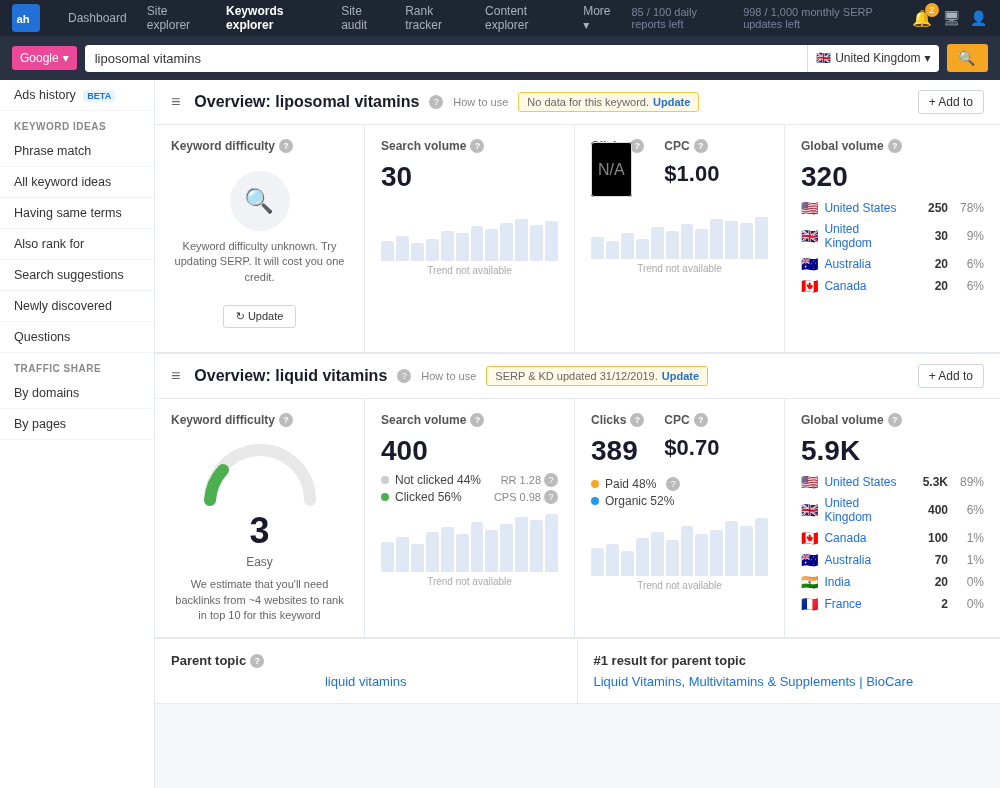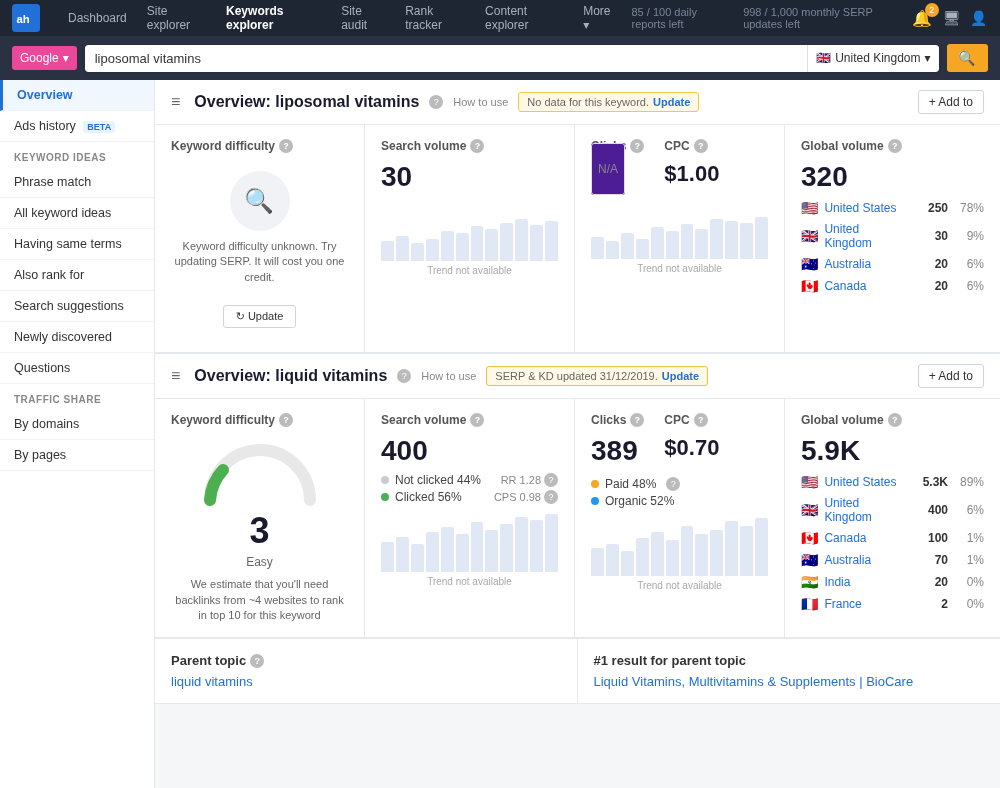--- a/index.html
+++ b/index.html
@@ -207,25 +207,25 @@
       display: flex; align-items: center; gap: 4px;
       margin-bottom: 8px;
     }
     .metric-value {
       font-size: 28px;
       font-weight: 700;
       color: #1a1a2e;
       margin-bottom: 4px;
     }
     .na-badge {
-      background: #4c1d95;
+      background: #000000;
       border: 1px solid #ddd;
       padding: 18px 6px;
       border-radius: 3px;
-      font-size: 12px;
+      font-size: 16px;
       color: #888;
     }
 
     
     .mini-chart {
       height: 60px;
       display: flex;
       align-items: flex-end;
       gap: 2px;
       margin: 8px 0 4px;
@@ -396,21 +396,20 @@
       <span>United Kingdom</span>
       <span>▾</span>
     </div>
   </div>
   <button class="search-btn">🔍</button>
 </div>
 
 <div class="layout">
 
   <aside class="sidebar">
-    <div class="sidebar-item active">Overview</div>
     <div class="sidebar-item">
       <span>Ads history</span>
       <span class="beta-badge">BETA</span>
     </div>
 
     <div class="sidebar-section-title">KEYWORD IDEAS</div>
     <div class="sidebar-item">Phrase match</div>
     <div class="sidebar-item">All keyword ideas</div>
     <div class="sidebar-item">Having same terms</div>
     <div class="sidebar-item">Also rank for</div>
@@ -712,21 +711,21 @@
               <span class="gv-flag">🇫🇷</span>
               <span class="gv-country">France</span>
               <span class="gv-vol">2</span>
               <span class="gv-pct">0%</span>
             </div>
           </div>
         </div>
       </div>
 
       <div style="display:grid; grid-template-columns: 1fr 1fr; border-top: 1px solid #e5e8ed;">
-        <div style="padding: 14px 16px; border-right: 1px solid #e5e8ed;">
+        <div style="padding: 14px 16px; border-right: 1px solid #e5e8ed; text-align: center;">
           <div class="parent-title">
             <span>Parent topic</span>
             <span class="info-icon">?</span>
           </div>
           <a class="parent-link">liquid vitamins</a>
         </div>
         <div style="padding: 14px 16px;">
           <div class="parent-title">#1 result for parent topic</div>
           <a class="parent-link">Liquid Vitamins, Multivitamins &amp; Supplements | BioCare</a>
         </div>

